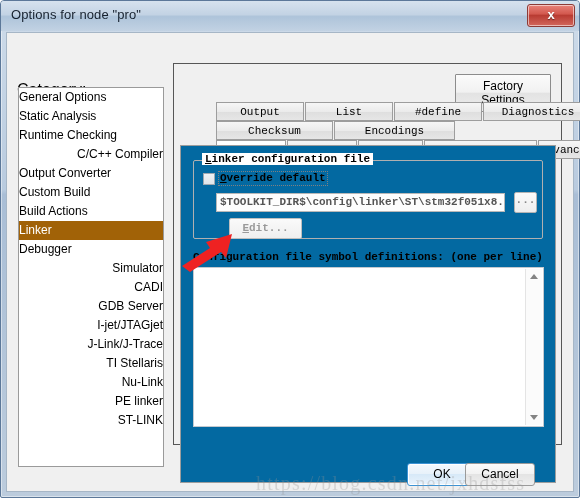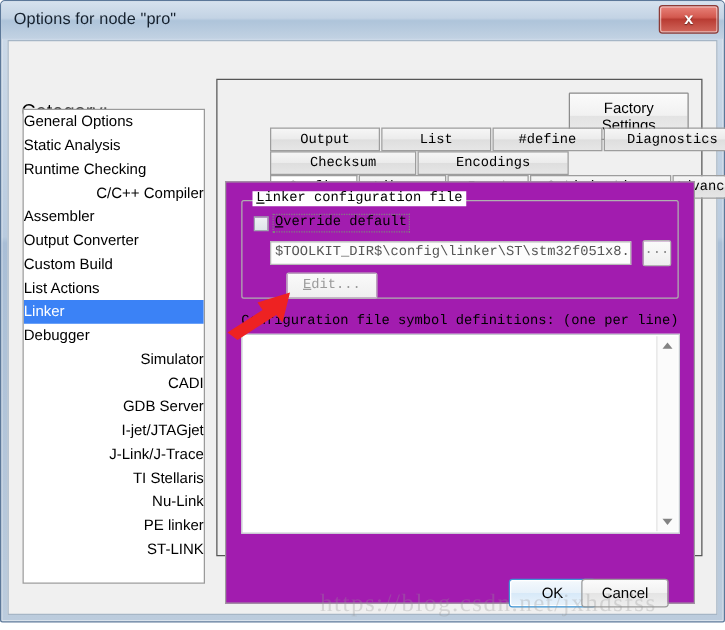--- a/index.html
+++ b/index.html
@@ -102,21 +102,21 @@
     font-size: 12px;
     color: #000;
     height: 19px;
     line-height: 19px;
     padding-left: 0;
     white-space: nowrap;
     cursor: default;
   }
   .cat-item.indent { padding-left: 13px; text-align: right; }
   .cat-item.selected {
-    background: #3b82f6;
+    background: #a16207;
     color: #ffffff;
   }
 
   
   .right-panel {
     position: absolute;
     left: 172px;
     top: 62px;
     width: 389px;
     height: 382px;
@@ -170,23 +170,24 @@
     font-weight: normal;
   }
 
   
   .tabpage {
     position: absolute;
     left: 6px;
     top: 81px;
     width: 376px;
     height: 338px;
-    background: #a21caf;
+    background: #0369a1;
     border: 1px solid #9d9d9d;
     box-sizing: border-box;
+    font-weight: bold;
   }
 
   
   .groupbox {
     position: absolute;
     left: 12px;
     top: 14px;
     width: 350px;
     height: 79px;
     border: 1px solid #b0b0b0;
@@ -410,24 +411,23 @@
     </div>
 
     <div class="client"></div>
 
     <div class="category-label">Category:</div>
     <div class="category-box" id="category-list">
         <div class="cat-item">General Options</div>
         <div class="cat-item">Static Analysis</div>
         <div class="cat-item">Runtime Checking</div>
         <div class="cat-item indent">C/C++ Compiler</div>
-        <div class="cat-item">Assembler</div>
         <div class="cat-item">Output Converter</div>
         <div class="cat-item">Custom Build</div>
-        <div class="cat-item">List Actions</div>
+        <div class="cat-item">Build Actions</div>
         <div class="cat-item selected">Linker</div>
         <div class="cat-item">Debugger</div>
         <div class="cat-item indent">Simulator</div>
         <div class="cat-item indent">CADI</div>
         <div class="cat-item indent">GDB Server</div>
         <div class="cat-item indent">I-jet/JTAGjet</div>
         <div class="cat-item indent">J-Link/J-Trace</div>
         <div class="cat-item indent">TI Stellaris</div>
         <div class="cat-item indent">Nu-Link</div>
         <div class="cat-item indent">PE linker</div>

